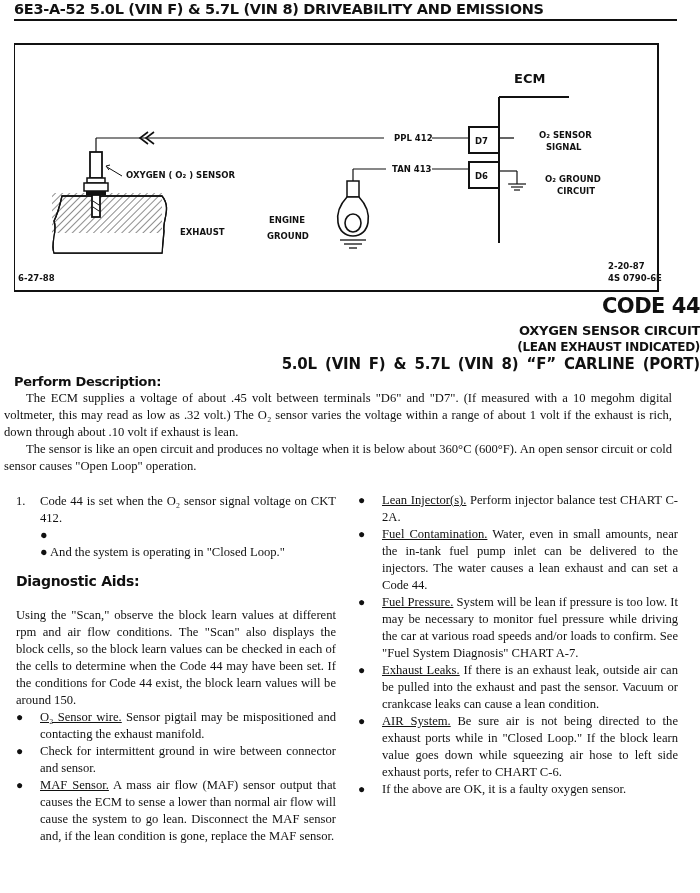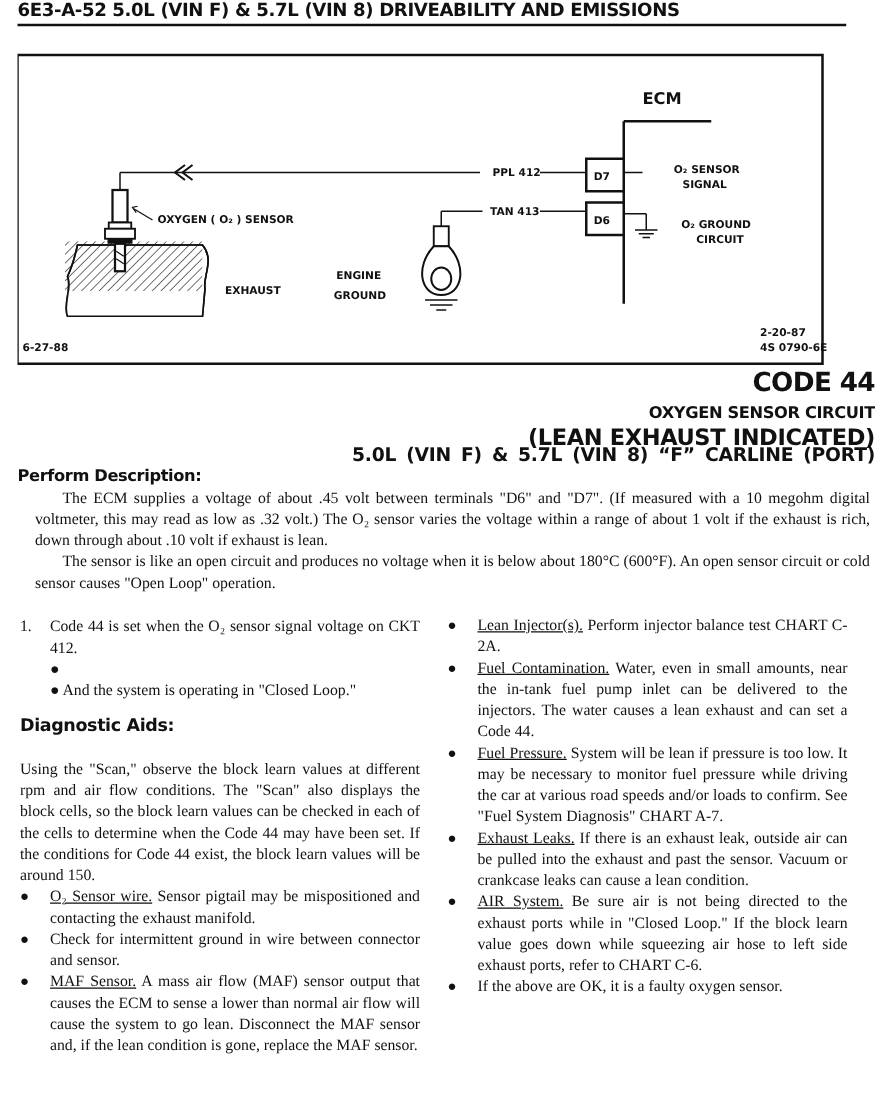--- a/index.html
+++ b/index.html
@@ -12,28 +12,28 @@
   #header-rule { left: 14px; top: 19px; width: 663px; height: 2px; background: #111; }
 
   #diagram-frame { left: 14px; top: 43px; width: 642px; height: 245px; border: 2px solid #111; border-left-width: 1px; }
   #diagram-svg { left: 14px; top: 43px; }
   .dlabel { font-family: "DejaVu Sans", "Liberation Sans", sans-serif; font-weight: bold; font-size: 8.5px; fill: #111; }
   .dlabel-lg { font-family: "DejaVu Sans", "Liberation Sans", sans-serif; font-weight: bold; font-size: 13px; fill: #111; }
 
   .center { left: 0; width: 700px; text-align: right; white-space: nowrap; }
   #code-title { top: 294px; font-size: 21px; font-weight: bold; letter-spacing: -0.5px; }
   #code-sub1 { top: 323px; font-size: 13px; font-weight: bold; letter-spacing: -0.3px; }
-  #code-sub2 { top: 340px; font-size: 18px; font-weight: bold; letter-spacing: -0.3px; }
+  #code-sub2 { top: 340px; font-size: 12px; font-weight: bold; letter-spacing: -0.3px; }
   #code-sub3 { top: 355px; font-size: 15px; font-weight: bold; letter-spacing: -0.2px; word-spacing: 3px; }
 
   .section-heading { font-size: 13px; font-weight: bold; letter-spacing: -0.3px; }
   #circuit-heading { left: 14px; top: 374px; }
 
   .para { font-size: 12.6px; line-height: 17px; text-align: justify; }
-  #circuit-body { left: 4px; top: 390px; width: 668px; margin-left: 24px; }
+  #circuit-body { left: 4px; top: 390px; width: 668px; }
   #circuit-body p { margin: 0; text-indent: 22px; }
 
   #left-col { left: 16px; top: 493px; width: 320px; }
   #right-col { left: 358px; top: 492px; width: 320px; }
 
   .test-heading-line { margin: 0; }
   .test-heading-line .section-heading { font-size: 13.5px; }
   .numbered { display: flex; margin: 0; }
   .numbered .num { width: 24px; flex: none; }
   .numbered .txt { flex: 1; }
@@ -150,21 +150,21 @@
 </svg>
 
 <div id="code-title" class="abs center sans">CODE 44</div>
 <div id="code-sub1" class="abs center sans">OXYGEN SENSOR CIRCUIT</div>
 <div id="code-sub2" class="abs center sans">(LEAN EXHAUST INDICATED)</div>
 <div id="code-sub3" class="abs center sans">5.0L  (VIN F)  &amp;  5.7L  (VIN 8)  “F”  CARLINE  (PORT)</div>
 
 <div id="circuit-heading" class="abs sans section-heading">Perform Description:</div>
 <div id="circuit-body" class="abs serif para">
   <p>The ECM supplies a voltage of about .45 volt between terminals "D6" and "D7".  (If measured with a 10 megohm digital voltmeter, this may read as low as .32 volt.)  The O₂ sensor varies the voltage within a range of about 1 volt if the exhaust is rich, down through about .10 volt if exhaust is lean.</p>
-  <p>The sensor is like an open circuit and produces no voltage when it is below about 180°C (600°F).  An open sensor circuit or cold sensor causes "Open Loop" operation.</p>
+  <p>The sensor is like an open circuit and produces no voltage when it is below about 360°C (600°F).  An open sensor circuit or cold sensor causes "Open Loop" operation.</p>
 </div>
 
 <div id="left-col" class="abs serif para">
   <div class="numbered">
     <span class="num">1.</span>
     <span class="txt">Code 44 is set when the O₂ sensor signal voltage on CKT 412.</span>
   </div>
   <div class="sub-bullets">
     <div>
       <span class="dot">●</span>

